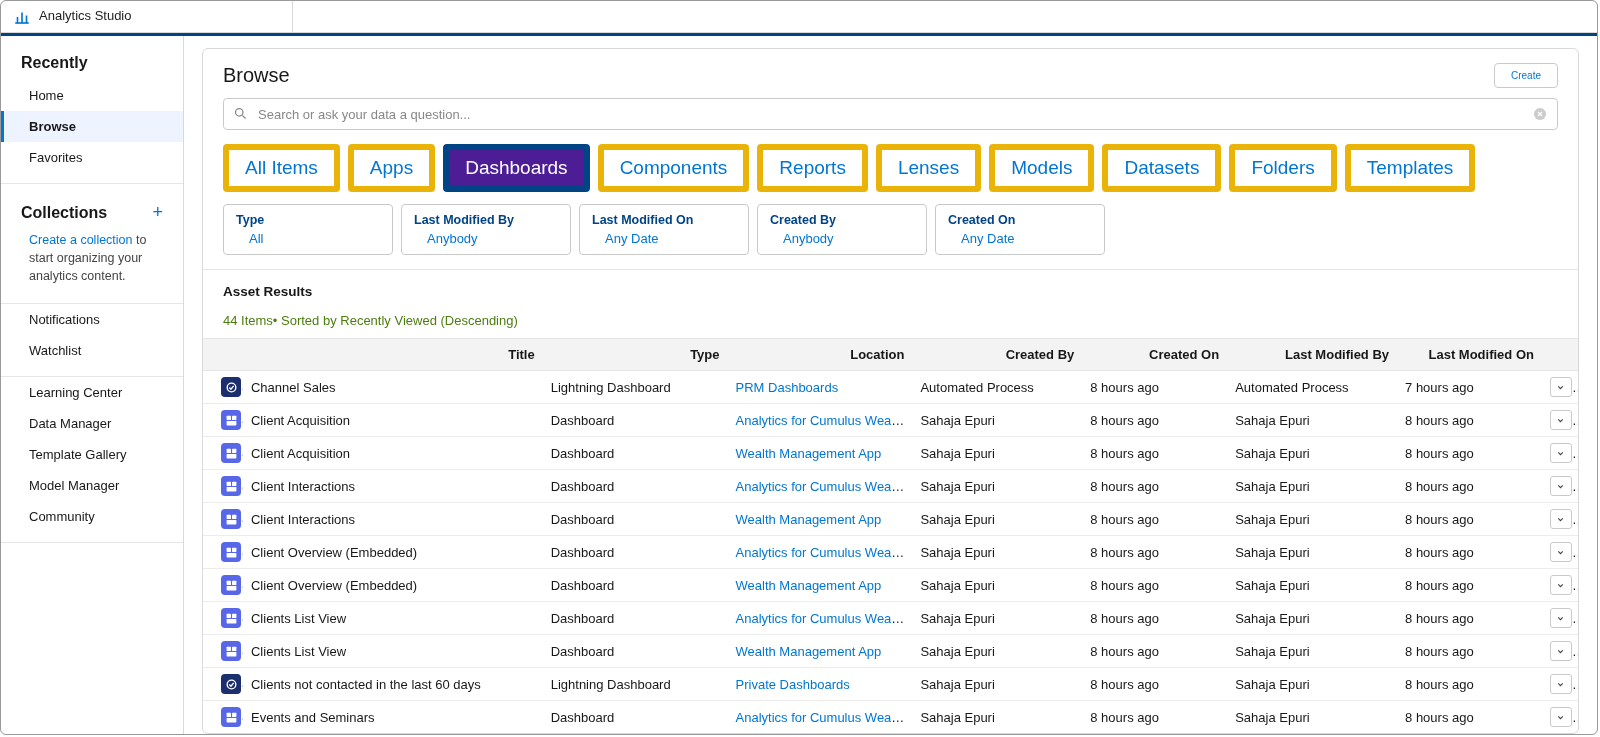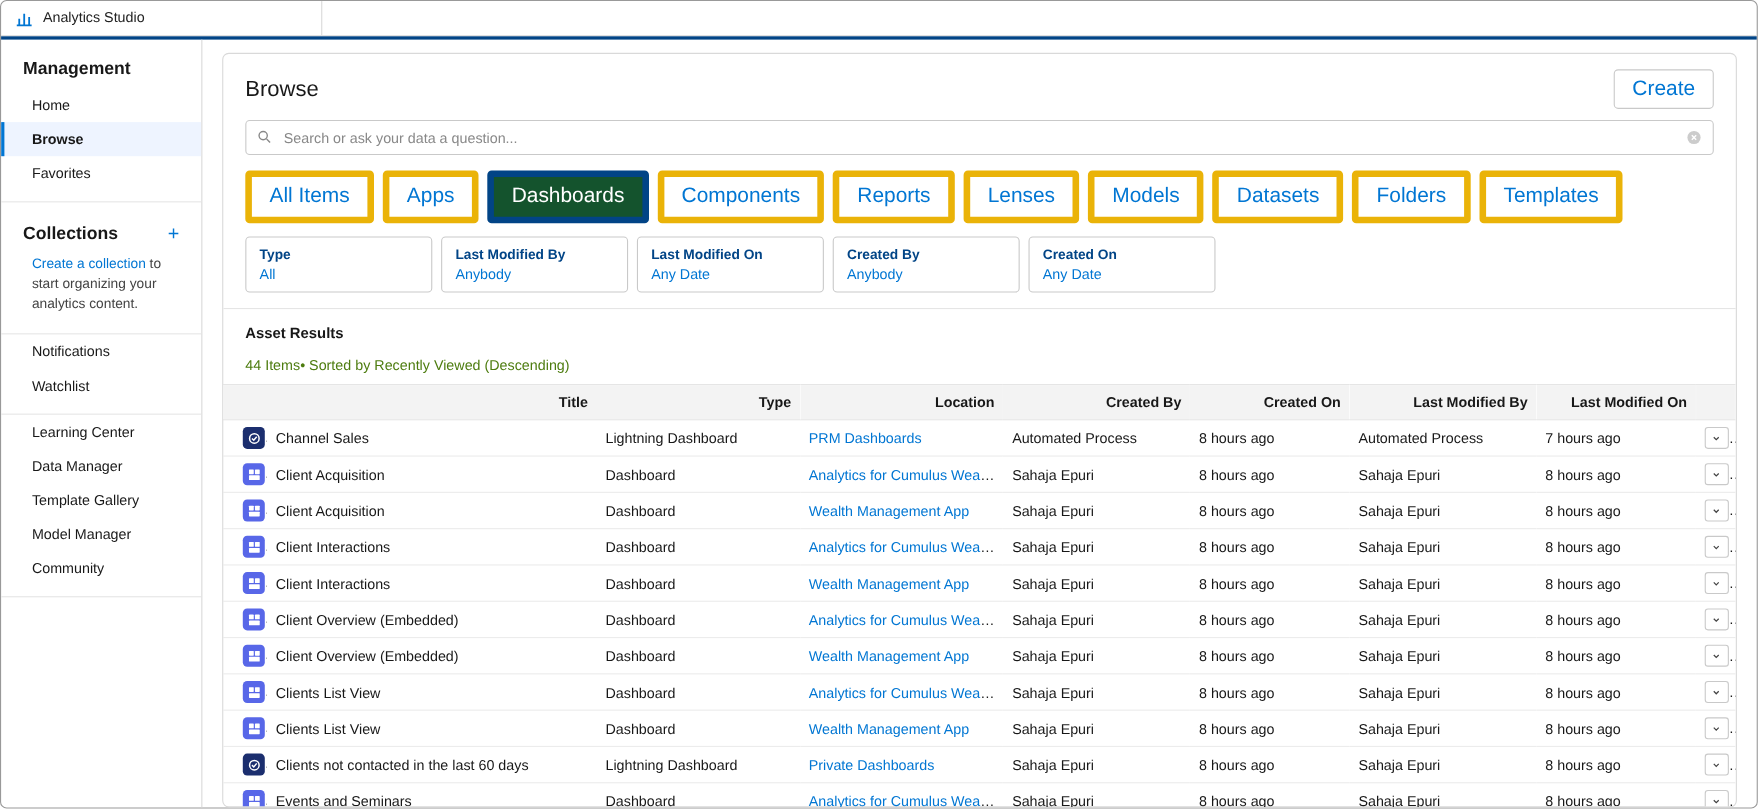--- a/index.html
+++ b/index.html
@@ -126,21 +126,21 @@
   .panel-title {
     font-size: 20px;
     font-weight: 400;
   }
   .create-btn {
     border: 1px solid #c9c9c9;
     background: #fff;
     color: #0176d3;
     border-radius: 4px;
     padding: 6px 16px;
-    font-size: 19px;
+    font-size: 10px;
     cursor: pointer;
   }
   .searchbar {
     margin: 0 20px 14px 20px;
     position: relative;
   }
   .searchbar input {
     width: 100%;
     height: 32px;
     border: 1px solid #c9c9c9;
@@ -173,38 +173,38 @@
   .pill {
     border: 6px solid #eab308;
     border-radius: 4px;
     padding: 7px 16px;
     font-size: 19px;
     color: #0176d3;
     background: #fff;
     cursor: pointer;
   }
   .pill.active {
-    background: #14532d;
+    background: #4c1d95;
     color: #fff;
     border-color: #014486;
   }
   .filterrow {
     display: flex;
     gap: 8px;
     padding: 0 20px 14px 20px;
   }
   .filterbox {
     border: 1px solid #c9c9c9;
     border-radius: 4px;
     width: 170px;
     padding: 8px 12px;
     cursor: pointer;
   }
   .filterbox .fl { font-size: 12.5px; font-weight: 700; color: #014486; margin-bottom: 4px;}
-  .filterbox .fv { font-size: 13px; color: #0176d3; }
+  .filterbox .fv { font-size: 13px; color: #0176d3; margin-left: 13px; }
   .divider { height: 1px; background: #e5e5e5; }
   .results-hd {
     padding: 14px 20px 4px 20px;
     font-weight: 700;
     font-size: 13.5px;
   }
   .results-sub {
     padding: 10px 20px 10px 20px;
     font-size: 13px;
     color: #4d7c0f;
@@ -287,21 +287,21 @@
       <span>Analytics Studio</span>
     </div>
     <div class="vline"></div>
   </div>
   <div class="bluebar"></div>
 
   <div class="main">
     <div class="sidebar" id="sidebar">
         <div class="side-section">
           <div class="side-heading">
-            <span>Management</span>
+            <span>Recently</span>
           </div>
           <button class="side-item">Home</button>
           <button class="side-item active">Browse</button>
           <button class="side-item">Favorites</button>
         </div>
         <div class="side-section">
           <div class="side-heading">
             <span>Collections</span>
             <span class="side-plus">+</span>
           </div>

